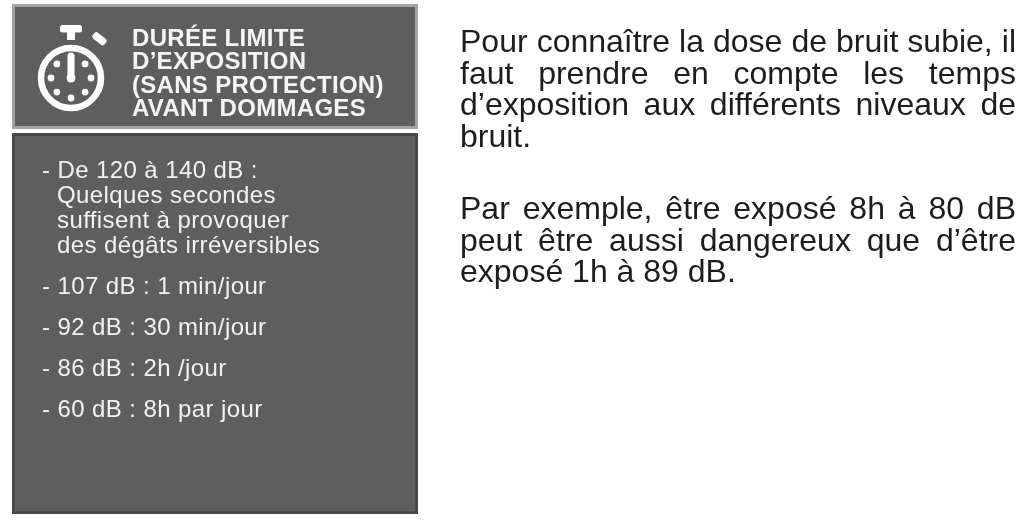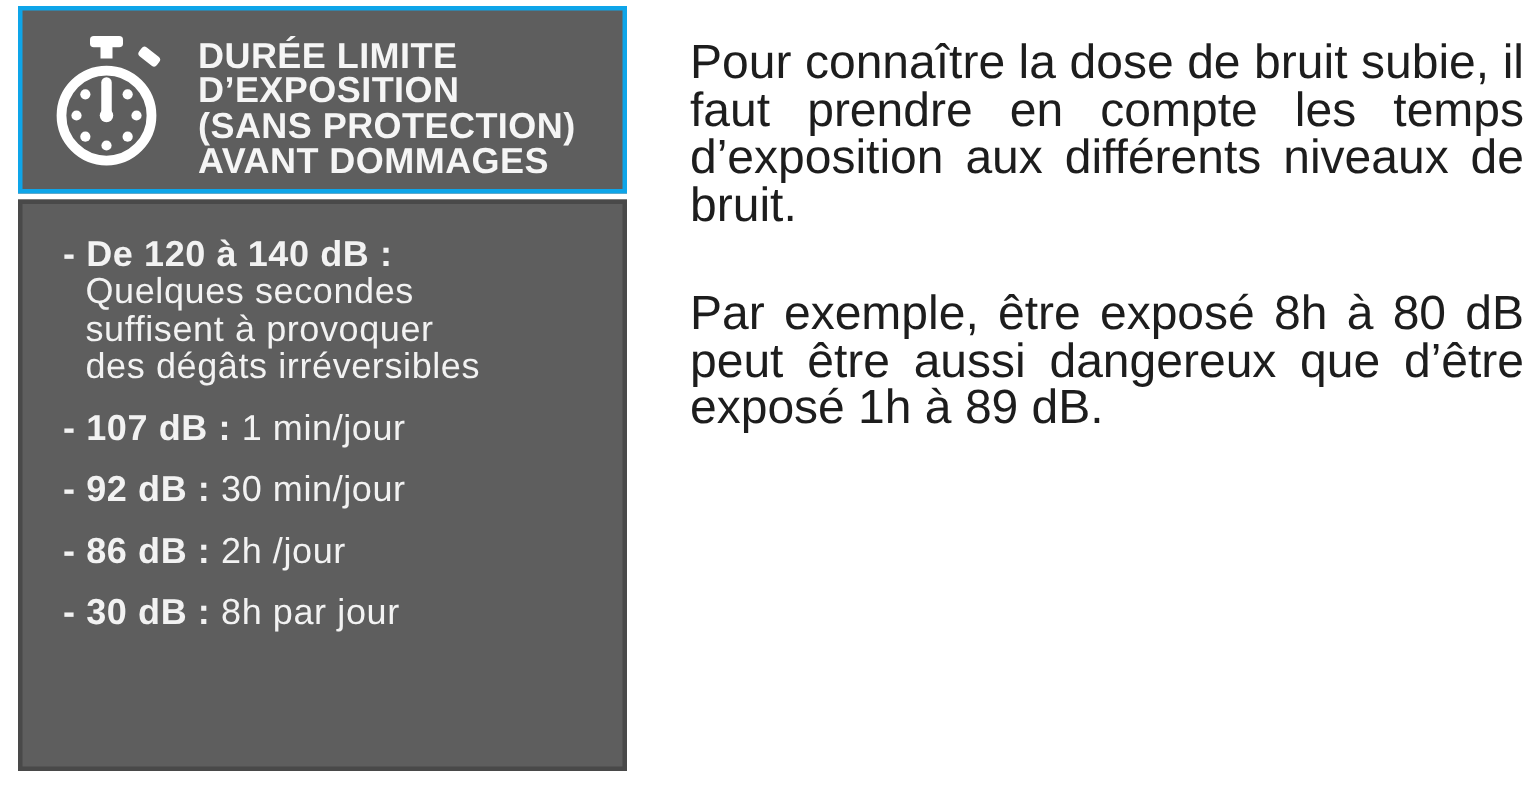--- a/index.html
+++ b/index.html
@@ -10,21 +10,21 @@
     font-family: "Liberation Sans", sans-serif;
   }
   .page { position: relative; width: 1024px; height: 523px; }
 
   
   .panel-header {
     position: absolute;
     left: 12px; top: 4px;
     width: 406px; height: 125px;
     background: #5e5e5e;
-    border: 3px solid #0ea5e9;
+    border: 3px solid #a3a3a3;
     display: flex;
     align-items: center;
     padding: 12px 8px 0 10px;
     gap: 11px;
   }
   .panel-body {
     position: absolute;
     left: 12px; top: 133px;
     width: 406px; height: 381px;
     background: #5e5e5e;
@@ -41,21 +41,21 @@
     letter-spacing: 0.3px;
   }
 
   .exposure-item {
     color: #f2f2f2;
     font-size: 24px;
     line-height: 25px;
     letter-spacing: 0.4px;
     margin-bottom: 16px;
   }
-  .exposure-item .prefix { font-weight: 700; }
+  .exposure-item .prefix { font-weight: 400; }
   .exposure-item .detail { font-weight: 400; }
   .exposure-item.block .detail {
     display: block;
     white-space: pre-line;
     margin-left: 15px;
   }
 
   
   .text-col {
     position: absolute;
@@ -118,21 +118,21 @@
         <div class="exposure-item">
           <span class="prefix">- 107 dB : </span><span class="detail">1 min/jour</span>
         </div>
         <div class="exposure-item">
           <span class="prefix">- 92 dB : </span><span class="detail">30 min/jour</span>
         </div>
         <div class="exposure-item">
           <span class="prefix">- 86 dB : </span><span class="detail">2h /jour</span>
         </div>
         <div class="exposure-item">
-          <span class="prefix">- 30 dB : </span><span class="detail">8h par jour</span>
+          <span class="prefix">- 60 dB : </span><span class="detail">8h par jour</span>
         </div>
       </div>
   </div>
 
   <div class="text-col">
     <p>Pour connaître la dose de bruit subie, il faut prendre en compte les temps d’exposition aux différents niveaux de bruit.</p>
     <p>Par exemple, être exposé 8h à 80 dB peut être aussi dangereux que d’être exposé 1h à 89 dB.</p>
   </div>
 
 </div>

